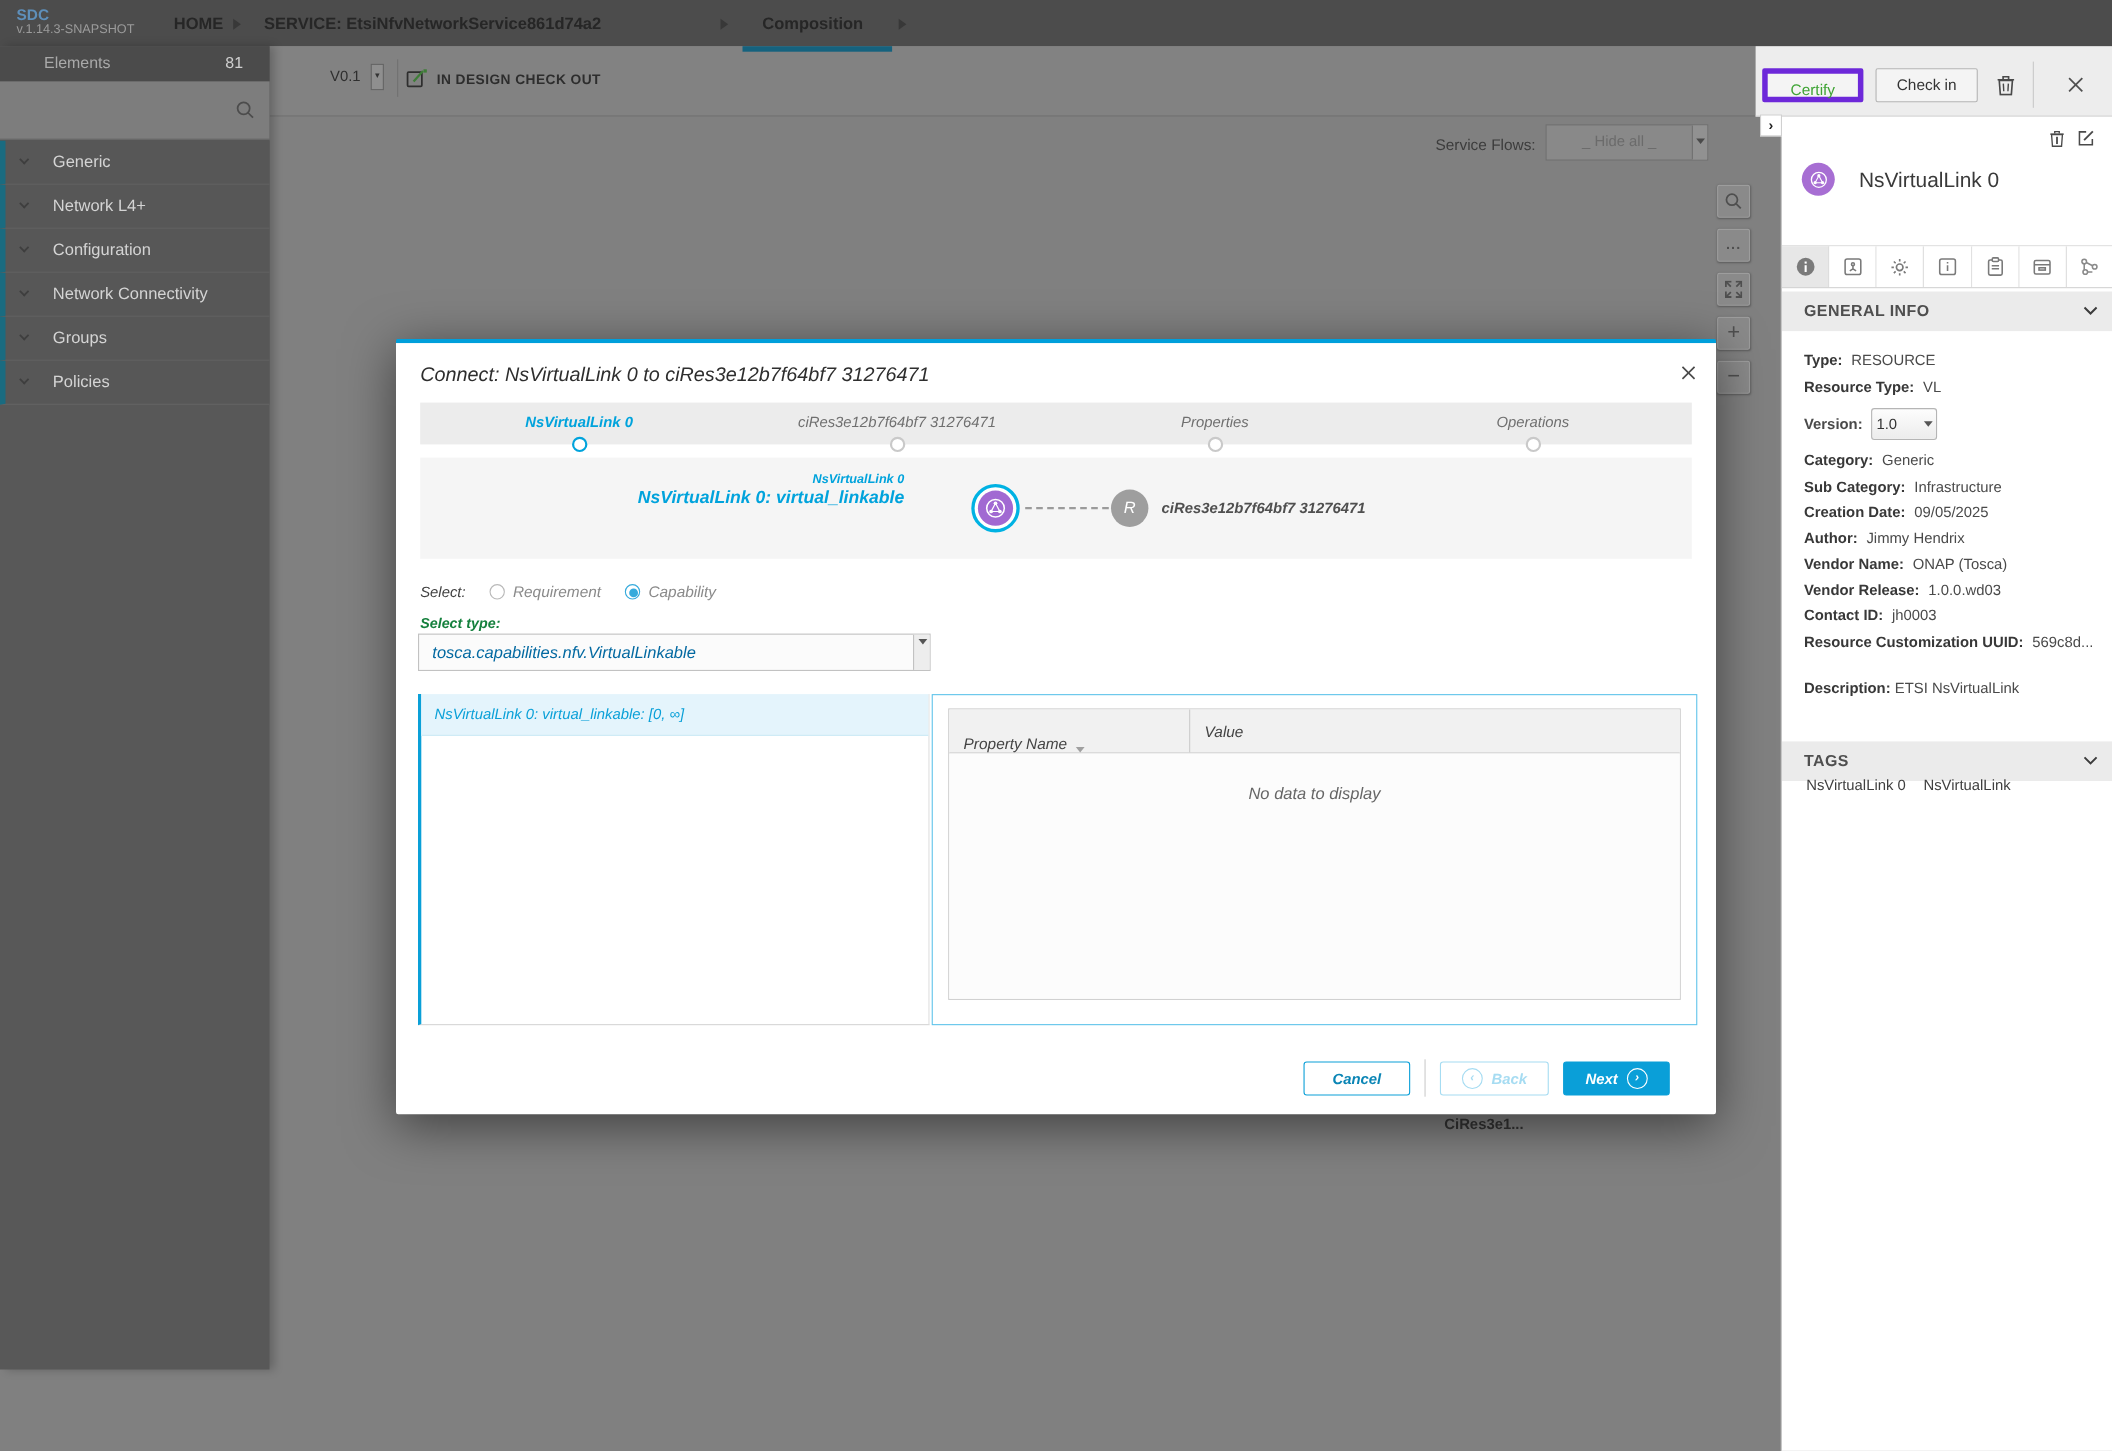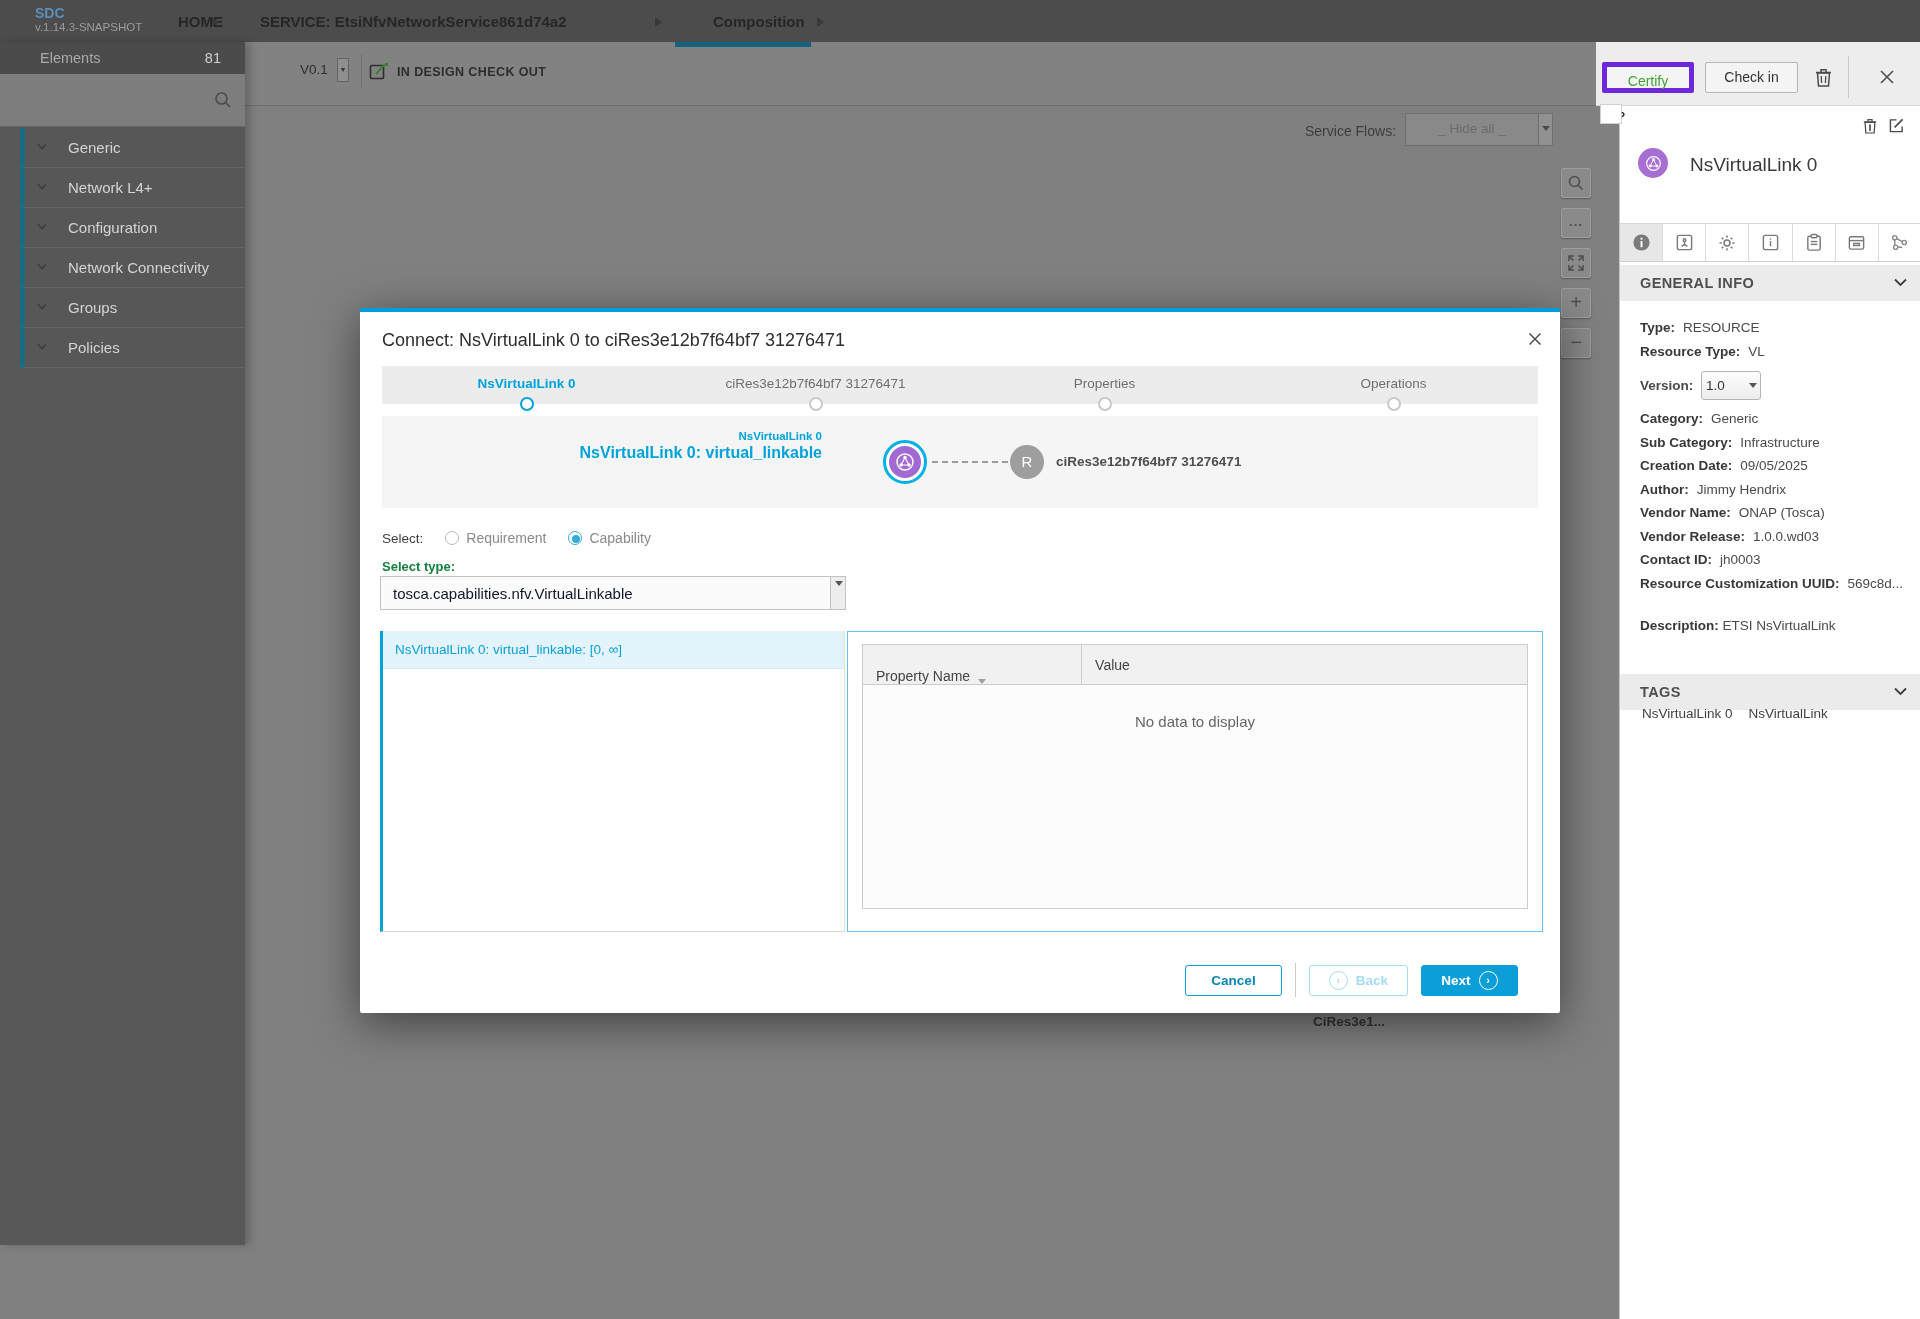--- a/index.html
+++ b/index.html
@@ -1,19 +1,19 @@
 <!DOCTYPE html>
 <html><head>
 <meta charset="utf-8">
 <style>
   * { margin:0; padding:0; box-sizing:border-box; }
   html,body { width:1920px; height:1319px; }
   body { font-family:"Liberation Sans","DejaVu Sans",sans-serif; background:#808080; overflow:hidden; }
   .app { position:relative; width:1920px; height:1319px; overflow:hidden; }
-  .abs { position:absolute;padding-left:20px; }
+  .abs { position:absolute; }
 
   
   .hdr { left:0; top:0; width:1920px; height:42px; background:#4c4c4c; z-index:1; }
   .hdr-logo { left:15px; top:6px; line-height:1.1; }
   .hdr-logo .sdc { color:#5e8fba; font-size:14px; font-weight:700; }
   .hdr-logo .ver { color:#9b9b9b; font-size:11.5px; }
   .crumb { top:13px; font-size:15px; font-weight:600; color:#262626; white-space:nowrap; }
   .crumb-chev { top:17px; width:0; height:0; border-left:7px solid #383838; border-top:5px solid transparent; border-bottom:5px solid transparent; }
   .comp-underline { left:675px; top:42px; width:136px; height:5px; background:#15627e; z-index:3; }
 
@@ -77,21 +77,21 @@
   .gi-vrow { display:flex; align-items:center; height:44px; }
   .ver-dd { margin-left:8px; width:60px; height:29px; border:1px solid #b5b5b5; border-radius:3px; background:linear-gradient(#fdfdfd,#ececec); display:flex; align-items:center; justify-content:center; gap:24px; font-size:13.5px; color:#333; }
   .ver-dd .car { width:0; height:0; border-left:4.5px solid transparent; border-right:4.5px solid transparent; border-top:5px solid #555; }
   .gi-desc { position:absolute; left:20px; top:510px; width:270px; line-height:20px; }
   .gi-desc b { color:#383838; }
   .rp-tags-line { position:absolute; left:22px; top:600px; display:flex; gap:16px; color:#3f3f3f; }
 
   .collapse-btn { left:1600px; top:104px; width:20px; height:20px; background:#fff; border:1px solid #d0d0d0; z-index:5; font-size:13px; font-weight:700; color:#222; text-align:center; line-height:17px; }
 
   
-  .modal { left:360px; top:308px; width:1200px; height:705px; background:#fff; border-top:4px solid #009fdb; border-radius:2px; box-shadow:0 10px 45px rgba(0,0,0,.5); z-index:10; }
+  .modal { left:360px; top:308px; width:1200px; height:705px; background:#fff; border-top:4px solid #009fdb; border-radius:2px; box-shadow:0 10px 45px rgba(0,0,0,.5); z-index:10;font-style:italic; }
   .m-title { position:absolute; left:22px; top:18px; font-size:18px; color:#2e2e2e; }
   .m-close { position:absolute; right:18px; top:20px; }
   .m-wizard { position:absolute; left:22px; right:22px; top:54px; height:38px; background:#ececec; display:flex; }
   .m-step { flex:1; position:relative; text-align:center; font-size:13.5px; color:#6f6f6f; line-height:36px; }
   .m-step .dot { position:absolute; left:50%; bottom:-7px; margin-left:-7px; width:14px; height:14px; border-radius:50%; background:#fff; border:2px solid #c9c9c9; }
   .m-step.active { color:#00a3dc; font-weight:600; }
   .m-step.active .dot { border-color:#00a3dc; }
   .m-graph { position:absolute; left:22px; right:22px; top:104px; height:92px; background:#f5f5f5; }
   .g-txt { position:absolute; left:0; top:14px; width:440px; text-align:right; color:#00a3dc; }
   .g-txt .l1 { font-size:11.5px; font-weight:700; }
@@ -101,21 +101,21 @@
   .g-dash { position:absolute; left:550px; top:45px; width:76px; border-top:2px dashed #9b9b9b; }
   .g-r { position:absolute; left:628px; top:29px; width:34px; height:34px; border-radius:50%; background:#9e9e9e; color:#fff; font-size:15px; text-align:center; line-height:34px; }
   .g-rlabel { position:absolute; left:674px; top:38px; font-size:13.5px; font-weight:600; color:#4f4f4f; }
   .m-selrow { position:absolute; left:22px; top:218px; display:flex; align-items:center; font-size:13.5px; color:#3f3f3f; }
   .radio { display:inline-flex; align-items:center; margin-left:22px; color:#8a8a8a; font-size:14px; }
   .radio .ring { width:14px; height:14px; border-radius:50%; border:1.5px solid #b9b9b9; background:#fff; margin-right:7px; position:relative; }
   .radio.sel .ring { border-color:#35aadc; }
   .radio.sel .ring:after { content:""; position:absolute; left:2.5px; top:2.5px; width:8px; height:8px; border-radius:50%; background:#35aadc; }
   .m-typelabel { position:absolute; left:22px; top:247px; font-size:13px; font-weight:700; color:#15803d;text-align:center; }
   .m-typesel { position:absolute; left:20px; top:264px; width:466px; height:34px; border:1px solid #c2c2c2; background:#fbfbfb; }
-  .m-typesel .val { position:absolute; left:12px; top:8px; font-size:15px; color:#0f172a; }
+  .m-typesel .val { position:absolute; left:12px; top:8px; font-size:15px; color:#0369a1; }
   .m-typesel .strip { position:absolute; right:0; top:0; width:15px; height:32px; border-left:1px solid #c2c2c2; background:#ededed; }
   .m-typesel .strip:after { content:""; position:absolute; left:3.5px; top:4px; border-left:4px solid transparent; border-right:4px solid transparent; border-top:5px solid #555; }
   .m-content { position:absolute; left:20px; top:319px; width:1163px; height:301px; }
   .m-list { position:absolute; left:0; top:0; width:465px; height:301px; background:#fff; border-left:3px solid #0aa0d8; border-bottom:1px solid #d5d5d5; border-right:1px solid #e0e0e0; }
   .m-list-item { height:38px; background:#e4f4fc; border-bottom:1px solid #cdeaf6; color:#0aa0d8; font-size:13.5px; line-height:38px; padding-left:12px; }
   .m-tablebox { position:absolute; left:467px; top:0; width:696px; height:301px; border:1px solid #5fc4ea; background:#fff; padding:12px 14px 22px 14px; }
   .m-table { width:100%; height:100%; border:1px solid #ccc; display:flex; flex-direction:column; }
   .m-thead { display:flex; height:40px; background:#f1f1f1; border-bottom:1px solid #ccc; font-size:14px; color:#444; }
   .m-th1 { width:33%; border-right:1px solid #ccc; display:flex; align-items:flex-end; padding-left:13px; gap:8px; }
   .m-th2 { flex:1; display:flex; align-items:center; padding-left:13px; }

